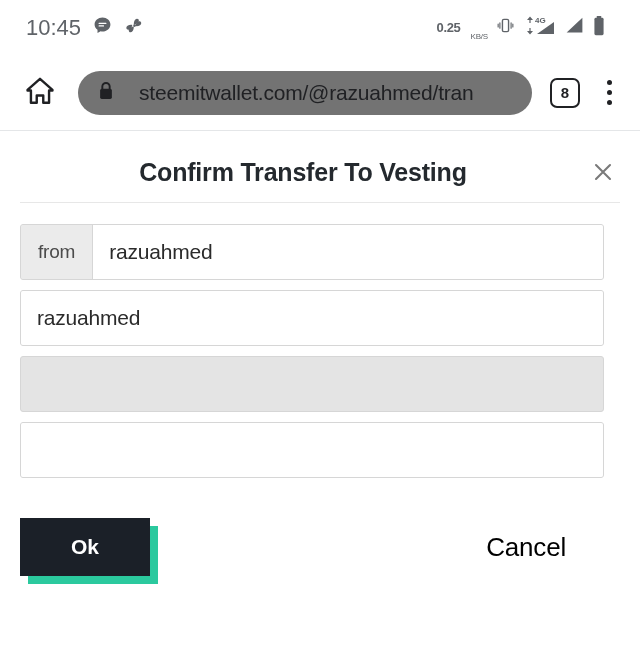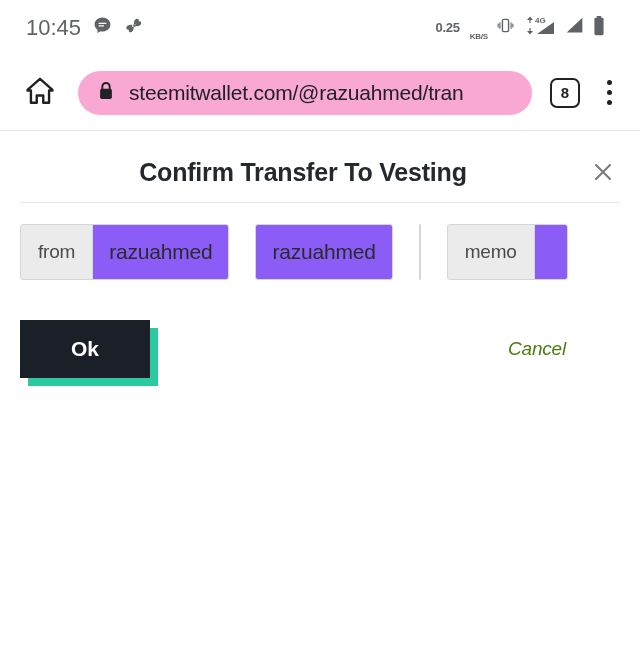--- a/index.html
+++ b/index.html
@@ -37,21 +37,21 @@
     align-items: center;
     gap: 7px;
   }
   .net-speed {
     display: flex;
     align-items: center;
     line-height: 1;
     color: #5f6368;
   }
   .net-speed .ns-num { font-size: 13px; font-weight: bold; letter-spacing: -0.3px; }
-  .net-speed .ns-unit { font-size: 8px; font-weight: bold; margin-top: 19px; letter-spacing: -0.2px; padding-left: 10px; }
+  .net-speed .ns-unit { font-size: 8px; font-weight: normal; margin-top: 19px; letter-spacing: -0.2px; padding-left: 10px; }
 
   
   .browser-bar {
     height: 75px;
     width: 640px;
     display: flex;
     align-items: center;
     padding: 0 14px 0 16px;
     background: #ffffff;
     gap: 6px;
@@ -60,26 +60,26 @@
     width: 48px;
     height: 48px;
     display: flex;
     align-items: center;
     justify-content: center;
     flex-shrink: 0;
   }
   .omnibox {
     flex: 1;
     height: 44px;
-    background: #f9a8d4;
+    background: #737373;
     border-radius: 25px;
     display: flex;
     align-items: center;
     padding: 0 18px;
-    gap: 13px;
+    gap: 23px;
     margin: 0 6px 0 8px;
     overflow: hidden;
   }
   .omnibox-url {
     font-size: 21px;
     color: #202124;
     white-space: nowrap;
     overflow: hidden;
     letter-spacing: -0.2px;
   }
@@ -154,22 +154,22 @@
   .hr {
     margin: 9px 20px 0 20px;
     height: 1px;
     background: #e7e7e7;
   }
 
   
   .fields {
     padding: 21px 36px 0 20px;
     display: flex;
-    flex-direction: row;
-    gap: 26px;
+    flex-direction: column;
+    gap: 10px;
   }
   .field-row {
     display: flex;
     align-items: stretch;
     height: 56px;
     background: #e4e4e4;
     border: 1px solid #d6d6d6;
     border-radius: 3px;
     overflow: hidden;
   }
@@ -185,21 +185,21 @@
     flex-shrink: 0;
     letter-spacing: -0.2px;
   }
   .field-value {
     flex: 1;
     display: flex;
     align-items: center;
     padding: 0 16px;
     font-size: 21px;
     color: #2b2b2b;
-    background: #8b5cf6;
+    background: #ffffff;
     letter-spacing: -0.2px;
     overflow: hidden;
     white-space: nowrap;
   }
 
   
   .actions {
     padding: 28px 20px 0 20px;
     display: flex;
     align-items: center;
@@ -231,25 +231,24 @@
     font-weight: bold;
     display: flex;
     align-items: center;
     justify-content: center;
     border: none;
     letter-spacing: 0px;
     font-family: "Liberation Sans", sans-serif;
   }
   .actions-spacer { flex: 1; }
   .cancel-link {
-    font-size: 19px;
-    color: #4d7c0f;
+    font-size: 26px;
+    color: #000000;
     padding-right: 54px;
     letter-spacing: -0.2px;
-    font-style: italic;
   }
 </style>
 </head>
 <body>
 
 <div class="status-bar">
   <div class="status-left">
     <span class="status-time">10:45</span>
     <span>
       <svg width="19" height="19" viewBox="0 0 24 24">
@@ -357,21 +356,20 @@
     </div>
 
     <div class="field-row">
       <div class="field-value">razuahmed</div>
     </div>
 
     <div class="field-row">
     </div>
 
     <div class="field-row">
-      <div class="field-label">memo</div>
       <div class="field-value"></div>
     </div>
 
   </div>
 
   <div class="actions">
     <div class="ok-wrap">
       <div class="ok-shadow"></div>
       <button class="ok-button" type="button">Ok</button>
     </div>

